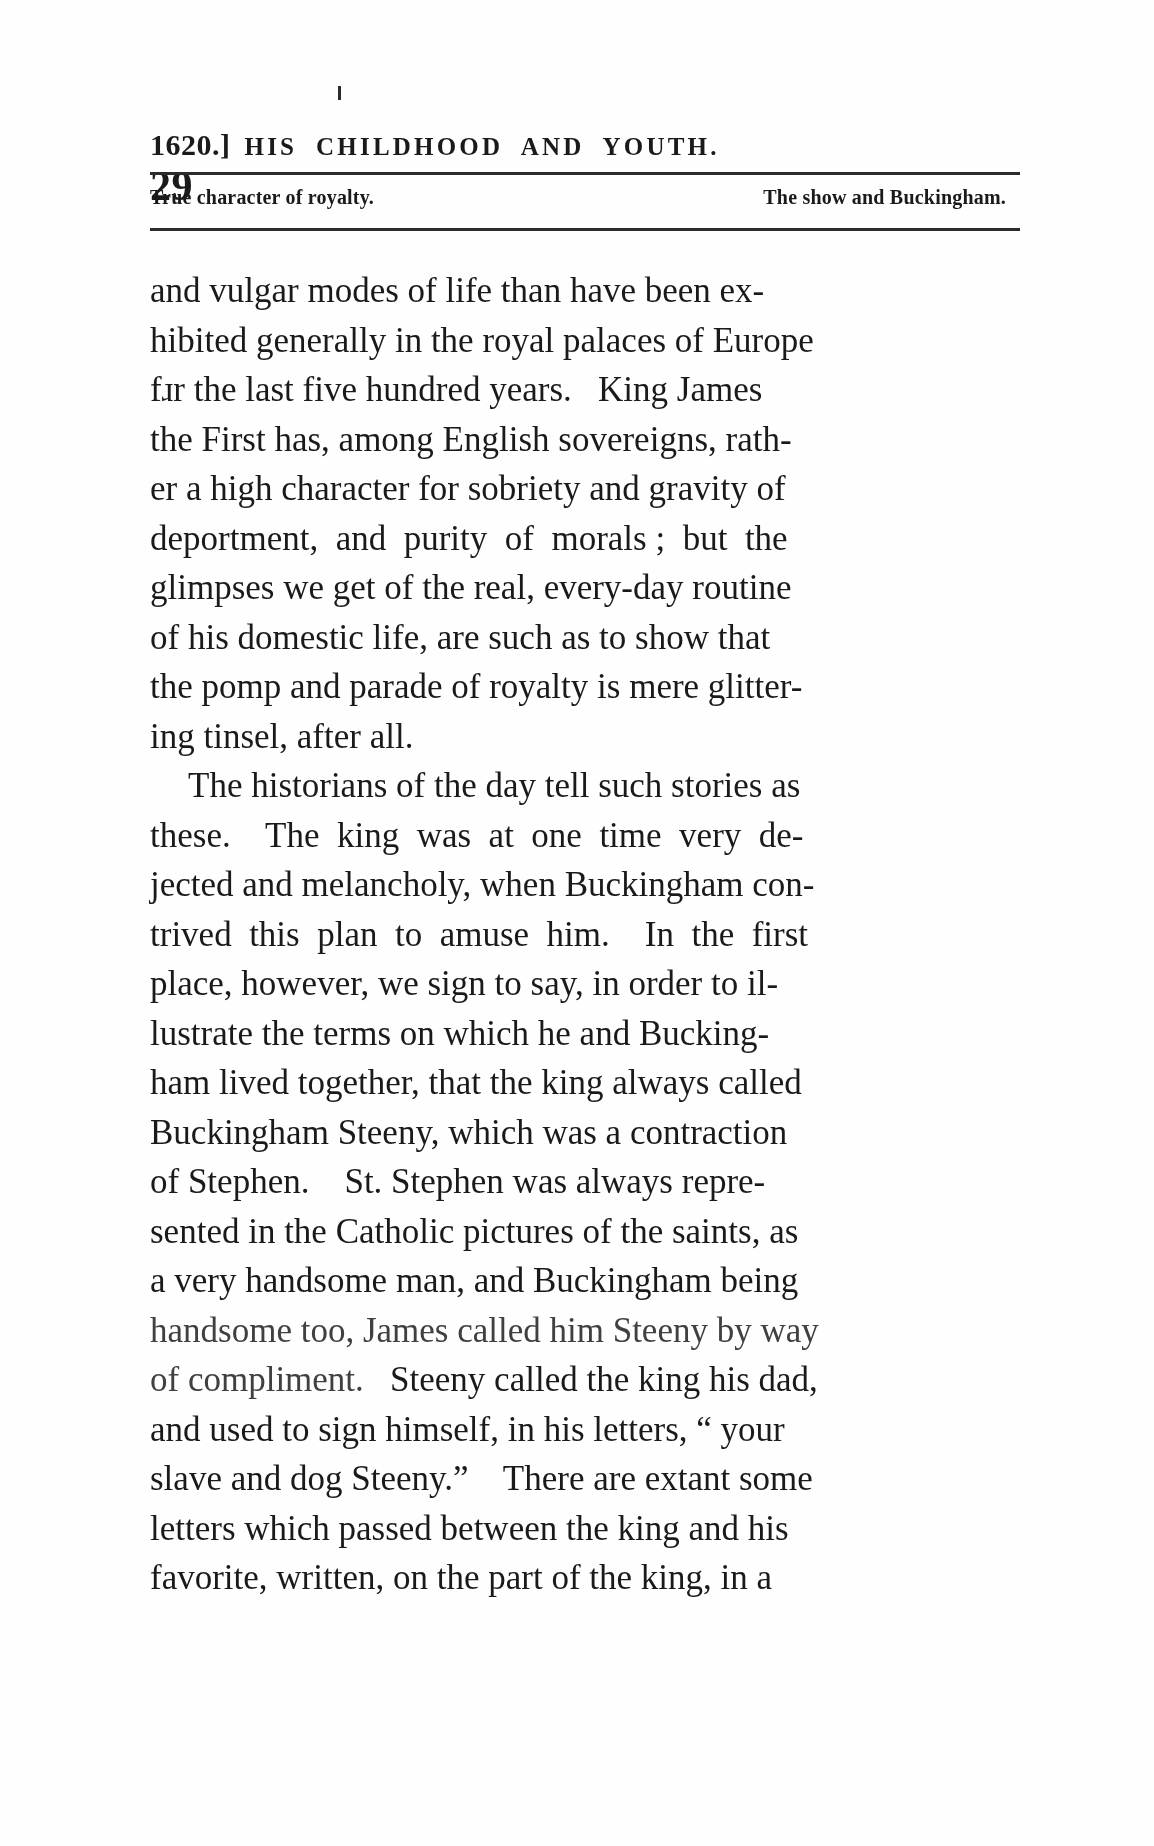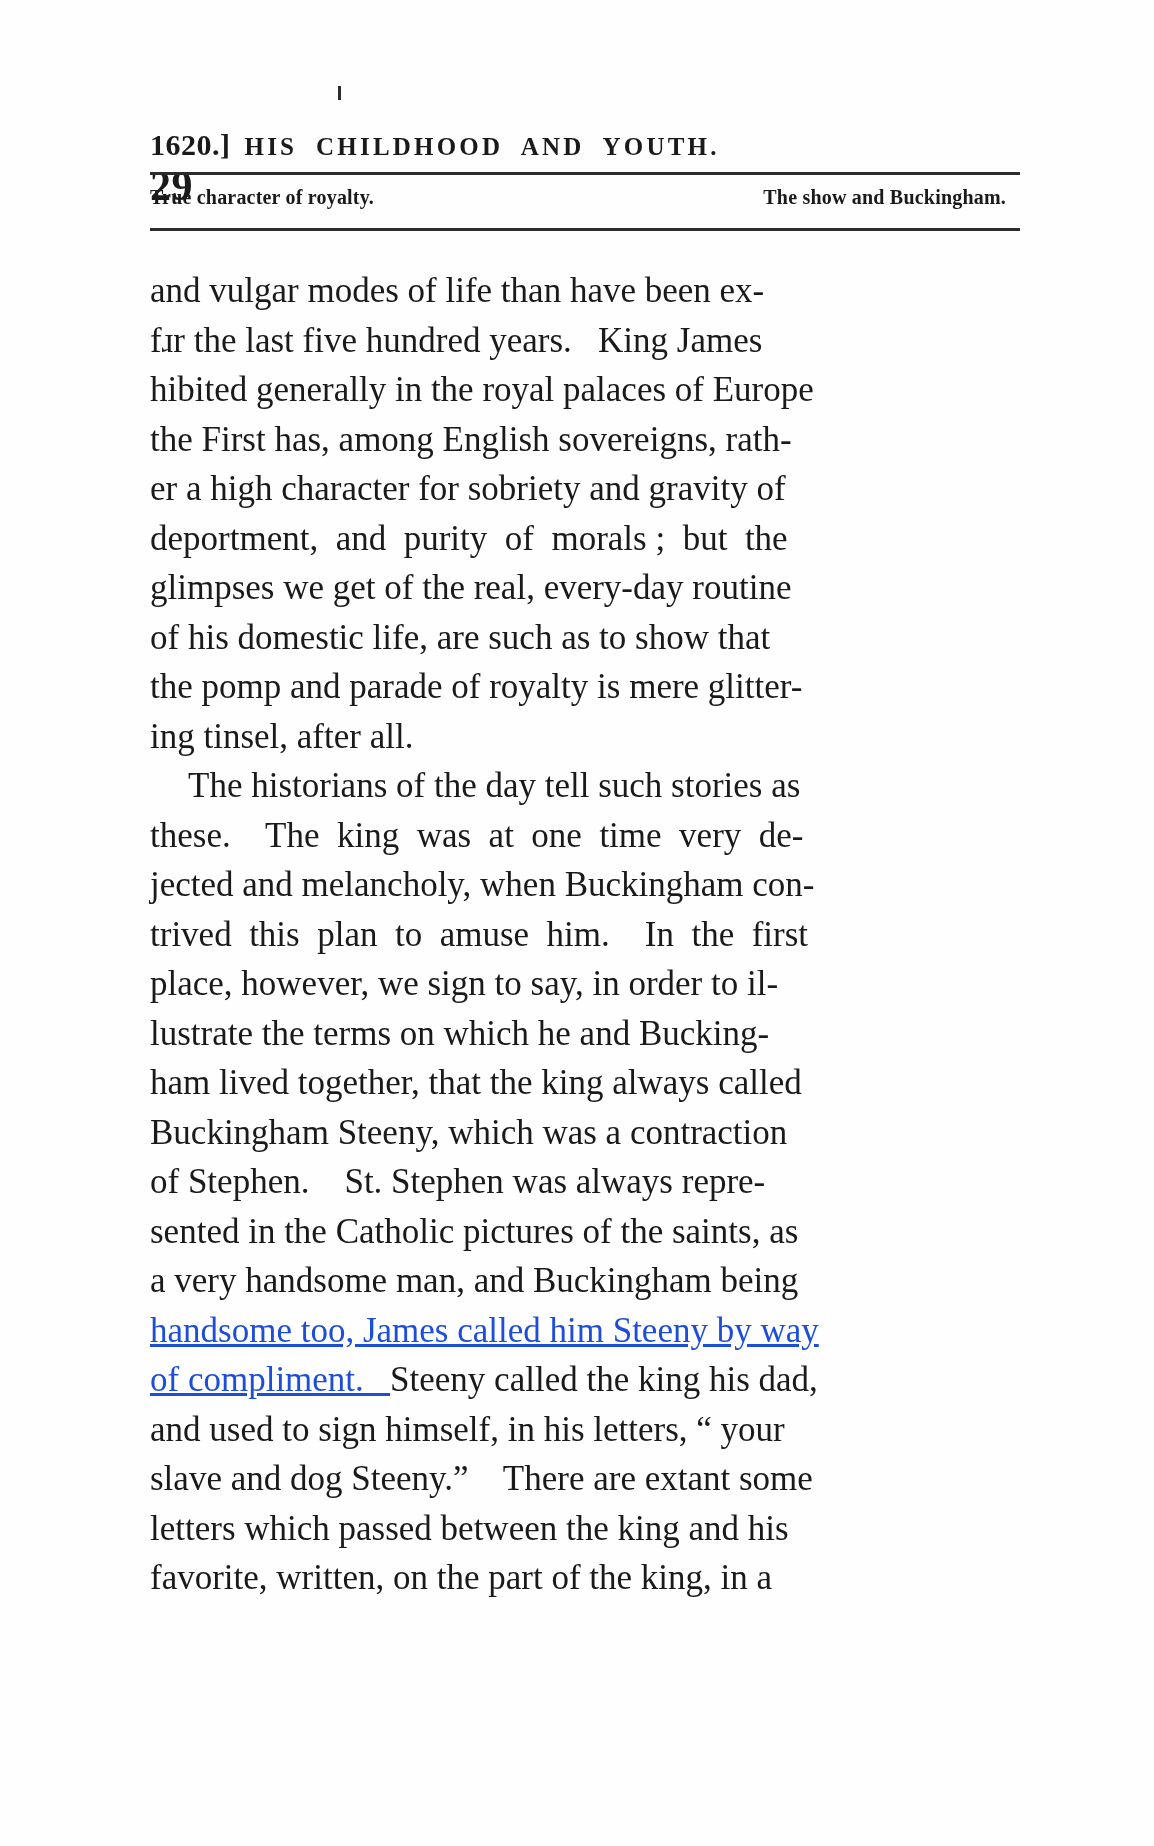--- a/index.html
+++ b/index.html
@@ -96,21 +96,21 @@
     font-size: 35px;
     line-height: 49.5px;
   }
   .line {
     display: block;
     white-space: pre;
     height: 49.5px;
   }
   .indent { padding-left: 38px; }
   .ital { }
-  .faint { color: #1d4ed8; text-decoration: underline; }
+  .faint { color: #404040; }
 </style>
 </head>
 <body>
 
 <div class="page">
 
   <div class="tick"></div>
 
   <div class="running-head">
     <span class="rh-left">
@@ -124,22 +124,22 @@
 
   <div class="sideheads">
     <span>True character of royalty.</span>
     <span class="sidehead-right">The show and Buckingham.</span>
   </div>
 
   <div class="rule rule-bottom"></div>
 
   <div class="body-text">
     <span class="line">and vulgar modes of life than have been ex-</span>
+    <span class="line">hibited generally in the royal palaces of Europe</span>
     <span class="line">fɹr the last five hundred years.   King James</span>
-    <span class="line">hibited generally in the royal palaces of Europe</span>
     <span class="line">the First has, among English sovereigns, rath-</span>
     <span class="line">er a high character for sobriety and gravity of</span>
     <span class="line">deportment,  and  purity  of  morals ;  but  the</span>
     <span class="line">glimpses we get of the real, every-day routine</span>
     <span class="line">of his domestic life, are such as to show that</span>
     <span class="line">the pomp and parade of royalty is mere glitter-</span>
     <span class="line">ing tinsel, after all.</span>
     <span class="line indent">The historians of the day tell such stories as</span>
     <span class="line">these.    The  king  was  at  one  time  very  de-</span>
     <span class="line">jected and melancholy, when Buckingham con-</span>

